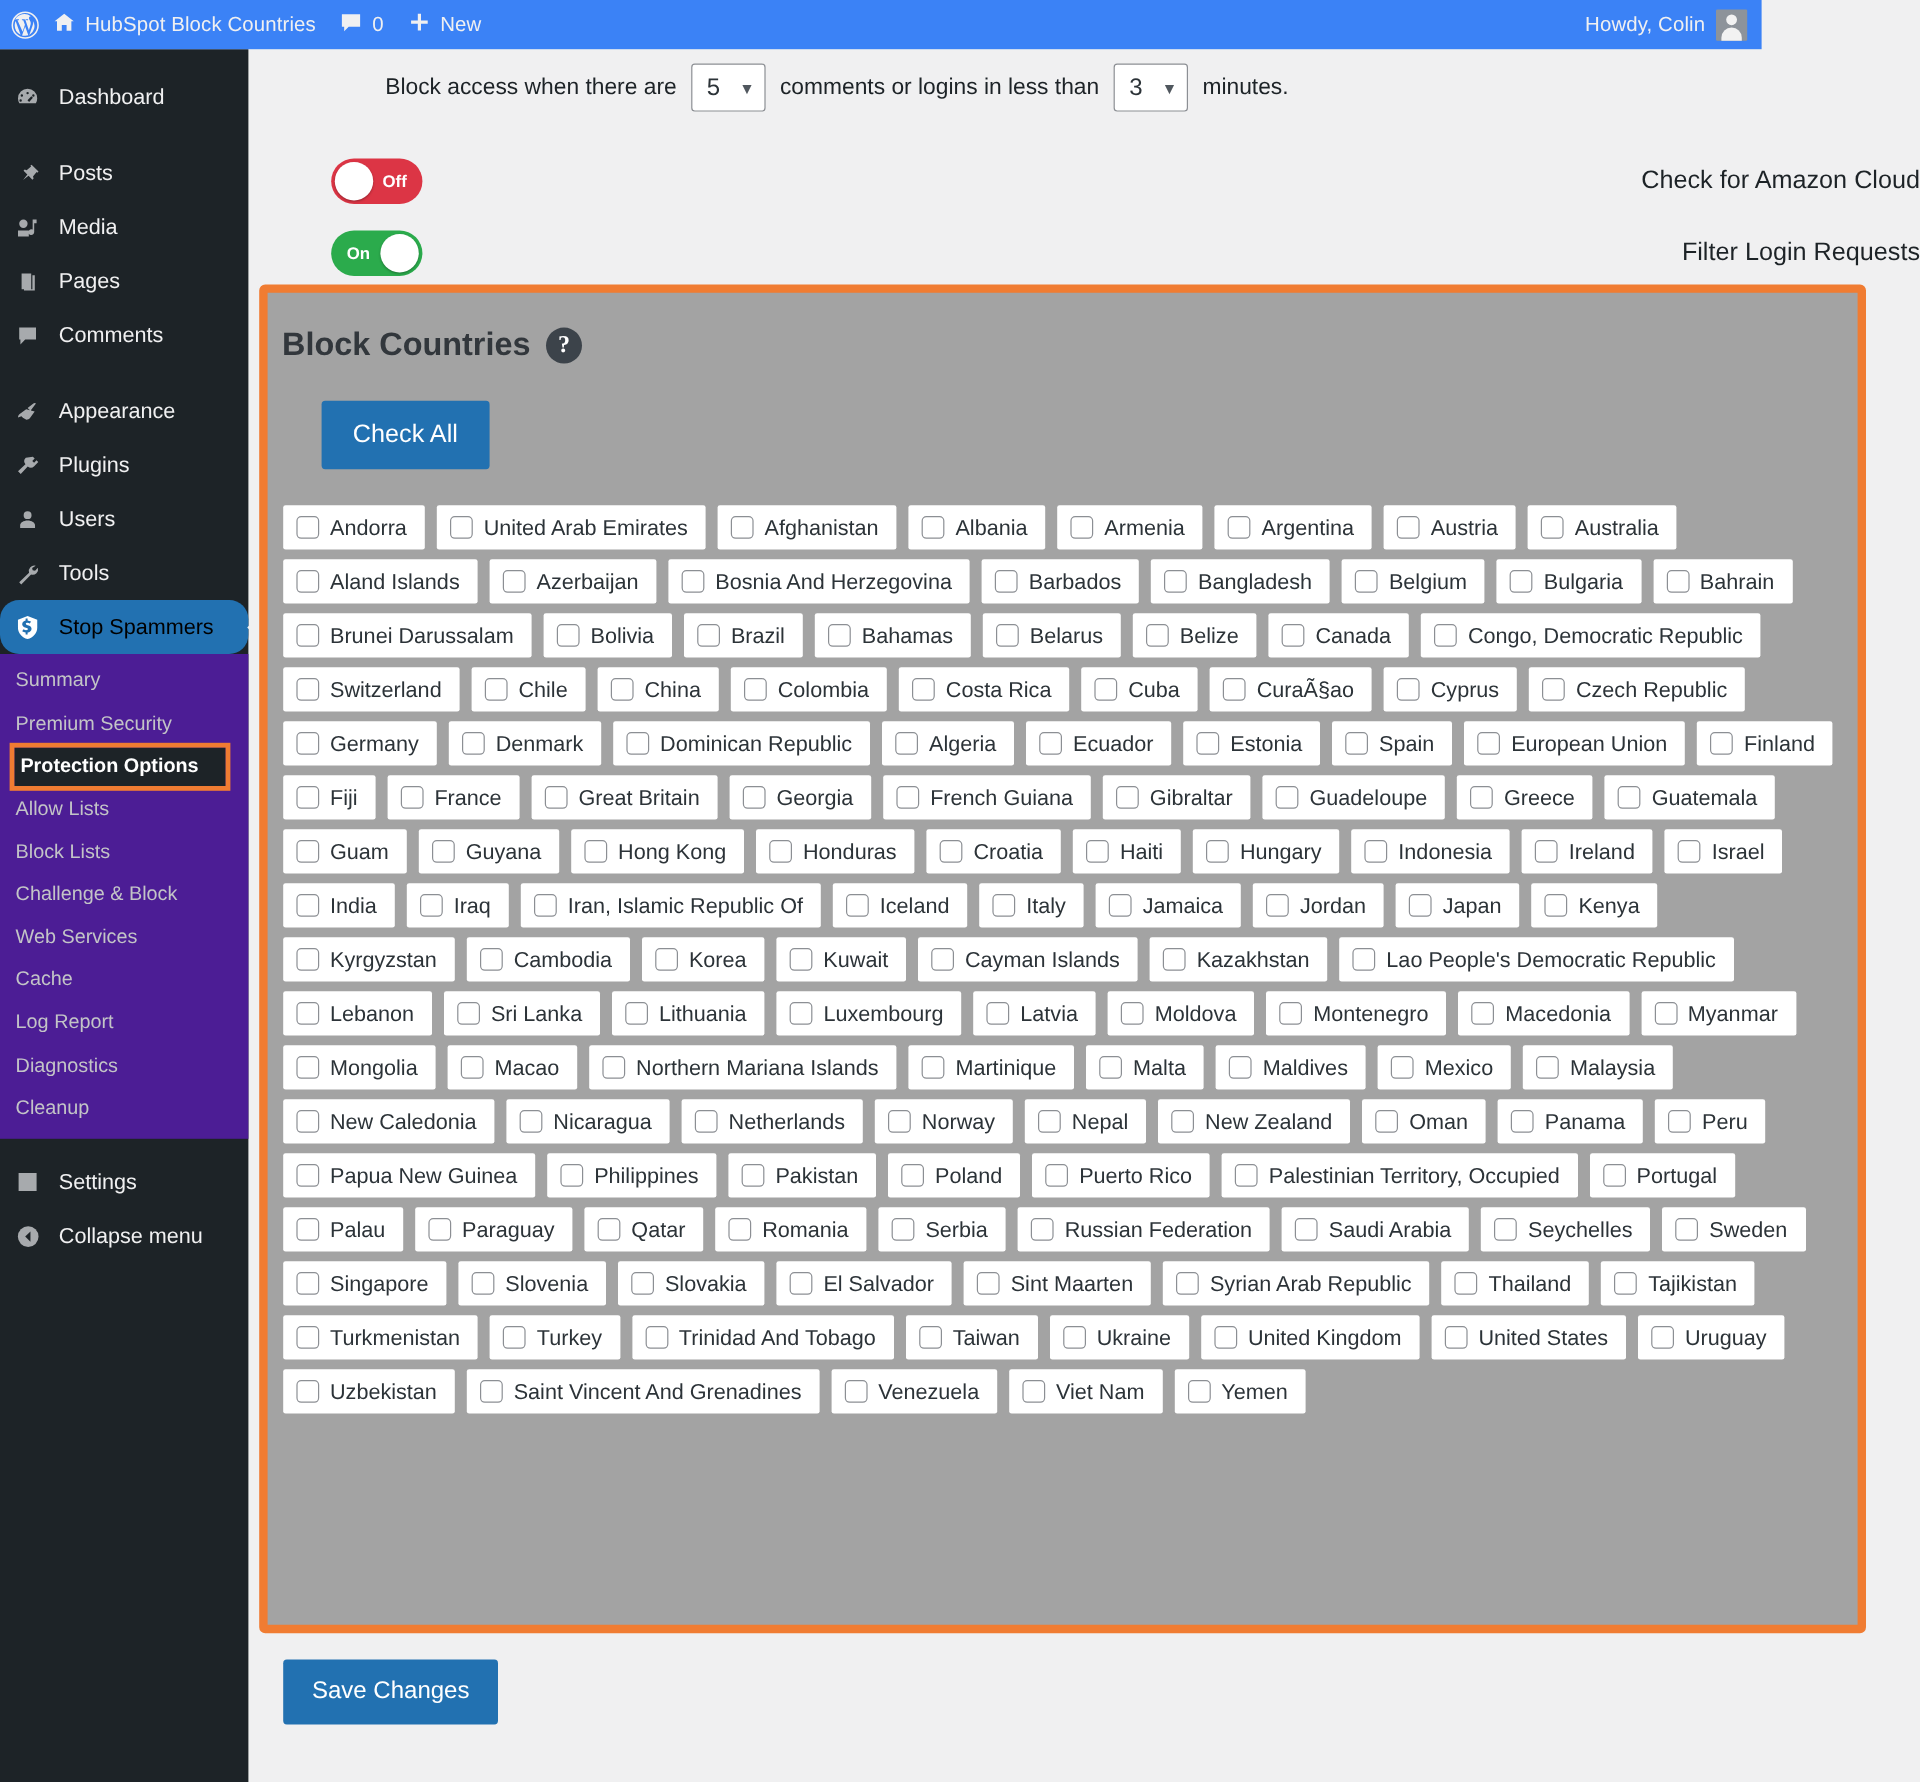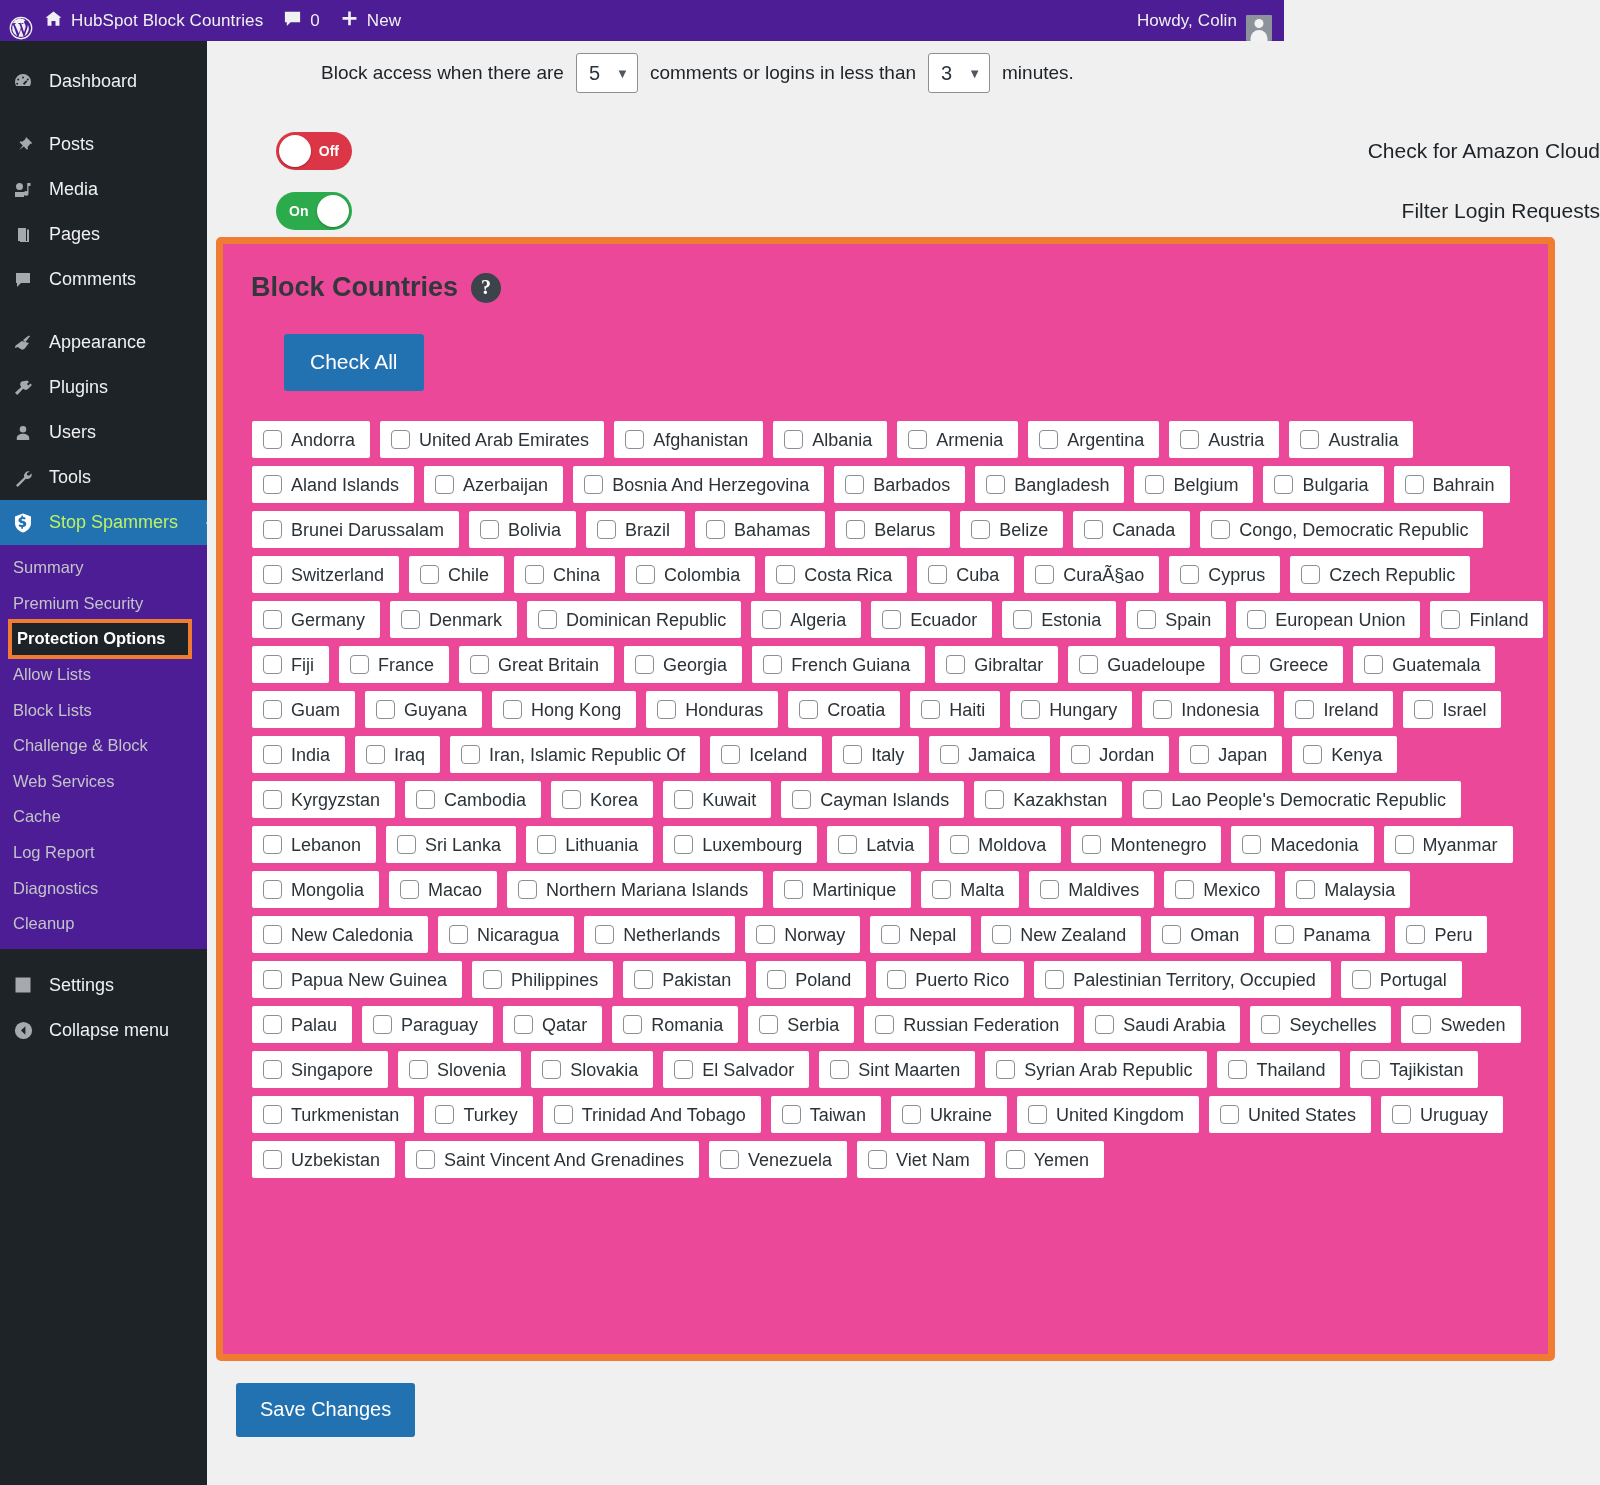--- a/index.html
+++ b/index.html
@@ -7,24 +7,24 @@
     margin: 0; padding: 0;
     width: 1600px; height: 1485px;
     overflow: hidden;
     font-family: "Liberation Sans", sans-serif;
     background: #f0f0f1;
   }
 
   
   #adminbar {
     position: absolute; top: 0; left: 0;
-    width: 1284px; height: 41px;
-    background: #4c1d95;
+    width: 1468px; height: 41px;
+    background: #3b82f6;
     color: #f0f0f1;
-    display: flex; align-items: flex-end;
+    display: flex; align-items: center;
     font-size: 17px;
     z-index: 50;
   }
   .ab-item { display: flex; align-items: center; height: 41px; padding: 0 10px; gap: 8px; color: #f0f0f1; }
   .ab-item .lbl { font-size: 17px; letter-spacing: .1px; }
   .wp-logo { width: 26px; height: 26px; margin-left: 8px; }
   .ab-spacer { flex: 1; }
   .avatar {
     width: 26px; height: 26px; background: #8d939a; margin-left: 9px; margin-right: 12px;
     display: inline-block; position: relative; overflow: hidden; border-radius: 1px;
@@ -47,21 +47,21 @@
     z-index: 40;
   }
   .menu-top { height: 18px; }
   .menu-item {
     display: flex; align-items: center; gap: 14px;
     height: 45px; padding-left: 11px;
     font-size: 18px; color: #f0f0f1;
     cursor: pointer;
   }
   .menu-item .mi-icon { width: 24px; height: 24px; display:flex; align-items:center; justify-content:center; color:#a7aaad; flex: 0 0 24px;}
-  .menu-item.active { background: #2271b1; color: #bef264; position: relative; }
+  .menu-item.active { background: #2271b1; color: #000000; position: relative; border-radius: 16px; }
   .menu-item.active .mi-icon { color: #fff; }
   .menu-item.active::after {
     content: ""; position: absolute; right: -8px; top: 50%; transform: translateY(-50%);
     border-top: 9px solid transparent; border-bottom: 9px solid transparent;
     border-right: 9px solid #f0f0f1;
   }
   .menu-gap { height: 18px; }
   .submenu { background: #4c1d95; padding: 5px 0 7px 0; }
   .submenu-item {
     font-size: 16.5px; color: #c3c4c7;
@@ -128,22 +128,22 @@
   .toggle.off .state { right: 13px; }
   .toggle.on  .state { left: 13px; }
   .toggle-label { font-size: 21px; color: #1d2327; }
 
   
   #bc-panel {
     position: absolute; left: 9px; top: 196px;
     width: 1339px; height: 1124px;
     border: 7px solid #f07c32;
     border-radius: 5px;
-    background: #ec4899;
-    padding: 18px 16px 0 20px;
+    background: #a3a3a3;
+    padding: 18px 16px 0 4px;
   }
   .bc-title-row { display: flex; align-items: center; gap: 13px; margin: 10px 0 0 8px; }
   .bc-title { font-size: 27px; font-weight: bold; color: #32373c; }
   .help-icon {
     width: 30px; height: 30px; border-radius: 50%;
     background: #3c434a; color: #fff;
     display: flex; align-items: center; justify-content: center;
     font-size: 20px; font-weight: bold; cursor: pointer;
     font-family: "Liberation Serif", serif;
   }

